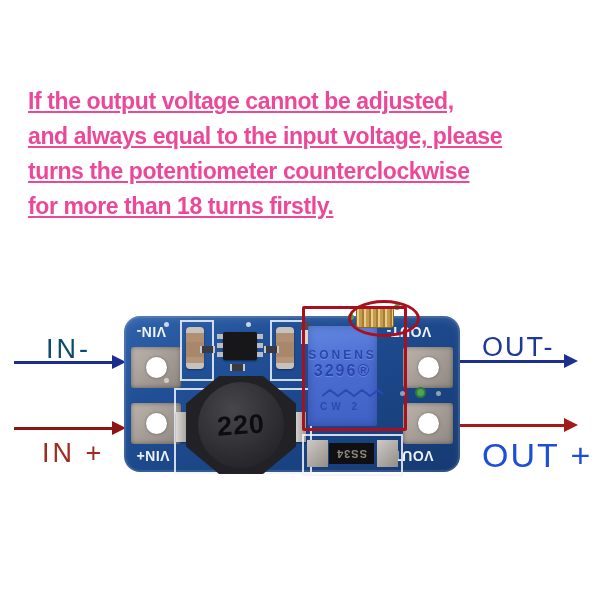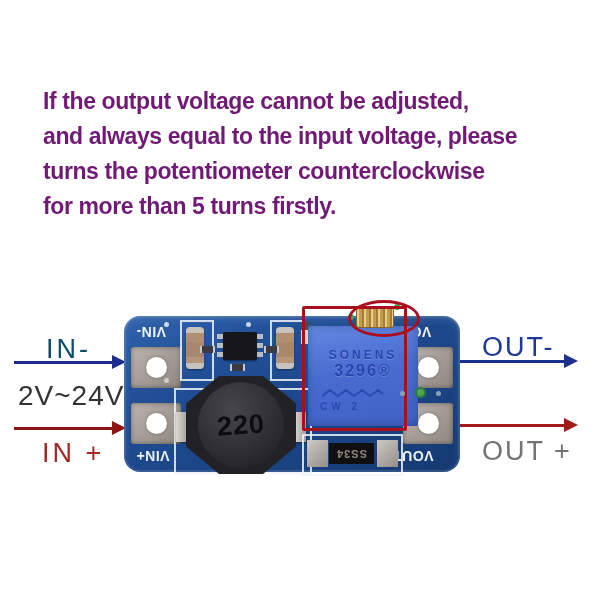--- a/index.html
+++ b/index.html
@@ -1,21 +1,21 @@
 <!DOCTYPE html>
 <html><head>
 <meta charset="utf-8">
 <style>
   html,body { margin:0; padding:0; background:#fff; }
   .canvas { position:relative; width:600px; height:600px; background:#ffffff; overflow:hidden;
             font-family:"Liberation Sans", sans-serif; }
 
   
-  .instruction { position:absolute; left:43px; top:84px; color:#701a75; font-weight:bold;
-                 font-size:23px; line-height:35px; letter-spacing:-0.4px; white-space:nowrap; }
+  .instruction { position:absolute; left:28px; top:84px; color:#ec4899; font-weight:bold;
+                 font-size:23px; line-height:35px; letter-spacing:-0.4px; white-space:nowrap;text-decoration:underline; }
 
   
   .module { position:absolute; left:124px; top:316px; width:336px; height:156px; }
   .board  { position:absolute; left:0; top:0; right:0; bottom:0; border-radius:16px;
             background:linear-gradient(155deg,#2f62ab 0%,#214f96 30%,#1a4484 65%,#163a72 100%);
             box-shadow: inset 0 0 0 2px rgba(255,255,255,0.10), inset 0 3px 8px rgba(255,255,255,0.12); }
 
   .pad { position:absolute; width:50px; height:41px; border-radius:3px;
          background:linear-gradient(135deg,#bdb4ae 0%,#a39a94 55%,#8f8781 100%);
          box-shadow: inset 0 0 5px rgba(0,0,0,.40); }
@@ -40,21 +40,21 @@
   .inductor { position:absolute; left:62px; top:60px; width:110px; height:98px; background:#222226;
               clip-path:polygon(30% 0,70% 0,100% 28%,100% 72%,70% 100%,30% 100%,0 72%,0 28%);
               display:flex; align-items:center; justify-content:center; }
   .core { width:86px; height:86px; border-radius:50%;
           background:radial-gradient(circle at 40% 32%, #46464b 0%, #2c2c31 60%, #1d1d21 100%);
           display:flex; align-items:center; justify-content:center; }
   .core-label { color:#0d0d10; font-size:27px; font-weight:bold; letter-spacing:1px; transform:rotate(-4deg); }
   .tab { position:absolute; width:12px; height:30px;
          background:linear-gradient(90deg,#dcd8d4,#a09c98); box-shadow:0 1px 2px rgba(0,0,0,.4); }
 
-  .pot { position:absolute; left:184px; top:10px; width:110px; height:100px; border-radius:2px;
+  .pot { position:absolute; left:184px; top:10px; width:69px; height:100px; border-radius:2px;
          background:linear-gradient(170deg,#6288e2 0%,#4a6cd0 45%,#3f60c4 100%);
          box-shadow: inset 0 0 8px rgba(0,0,30,.25); }
   .pot-brand { position:absolute; left:0; right:0; top:22px; text-align:center; font-size:12px;
                font-weight:bold; color:#2946ae; letter-spacing:3px; text-shadow:0 1px 0 rgba(255,255,255,.18); }
   .pot-model { position:absolute; left:0; right:0; top:36px; text-align:center; font-size:16px;
                font-weight:bold; color:#2946ae; letter-spacing:2px; text-shadow:0 1px 0 rgba(255,255,255,.18); }
   .pot-saw   { position:absolute; left:14px; bottom:28px; }
   .pot-cw    { position:absolute; left:12px; bottom:14px; font-size:10px; font-weight:bold;
                color:#2b49b4; letter-spacing:4px; }
   .screw { position:absolute; left:232px; top:-9px; width:36px; height:19px; border-radius:3px;
@@ -84,45 +84,44 @@
 </style>
 </head>
 <body>
 
 <div class="canvas">
 
   <div class="instruction">
     <div>If the output voltage cannot be adjusted,</div>
     <div>and always equal to the input voltage, please</div>
     <div>turns the potentiometer counterclockwise</div>
-    <div>for more than 5 turns firstly.</div>
+    <div>for more than 18 turns firstly.</div>
   </div>
 
   <div class="io-label" style="left:46px; top:334px; font-size:27px; color:#0c4a6e; letter-spacing:3px;">IN-</div>
   <div class="arrow" style="left:14px; top:355px; width:112px;">
     <span class="shaft" style="background:#1c2d8e;"></span>
     <span class="head" style="border-left:14px solid #1c2d8e;"></span>
   </div>
-  <div class="io-label" style="left:18px; top:380px; font-size:28px; color:#333333; letter-spacing:1px;">2V~24V</div>
   <div class="arrow" style="left:14px; top:421px; width:112px;">
     <span class="shaft" style="background:#8e1414;"></span>
     <span class="head" style="border-left:14px solid #8e1414;"></span>
   </div>
   <div class="io-label" style="left:482px; top:332px; font-size:27px; color:#1d3899; letter-spacing:2px;">OUT-</div>
 
   <div class="io-label" style="left:42px; top:438px; font-size:27px; color:#a2291f; letter-spacing:3px;">IN +</div>
   <div class="arrow" style="left:459px; top:354px; width:119px;">
     <span class="shaft" style="background:#1c318f;"></span>
     <span class="head" style="border-left:14px solid #1c318f;"></span>
   </div>
   <div class="arrow" style="left:459px; top:418px; width:119px;">
     <span class="shaft" style="background:#a31a1a;"></span>
     <span class="head" style="border-left:14px solid #a31a1a;"></span>
   </div>
-  <div class="io-label" style="left:482px; top:436px; font-size:27px; color:#737373; letter-spacing:2px;">OUT +</div>
+  <div class="io-label" style="left:482px; top:436px; font-size:34px; color:#1d4ed8; letter-spacing:2px;">OUT +</div>
 
   <div class="module">
     <div class="board"></div>
 
     <div class="pad" style="left:7px; top:31px;">
       <span class="hole"></span>
     </div>
     <div class="pad" style="left:7px; top:87px;">
       <span class="hole"></span>
     </div>

